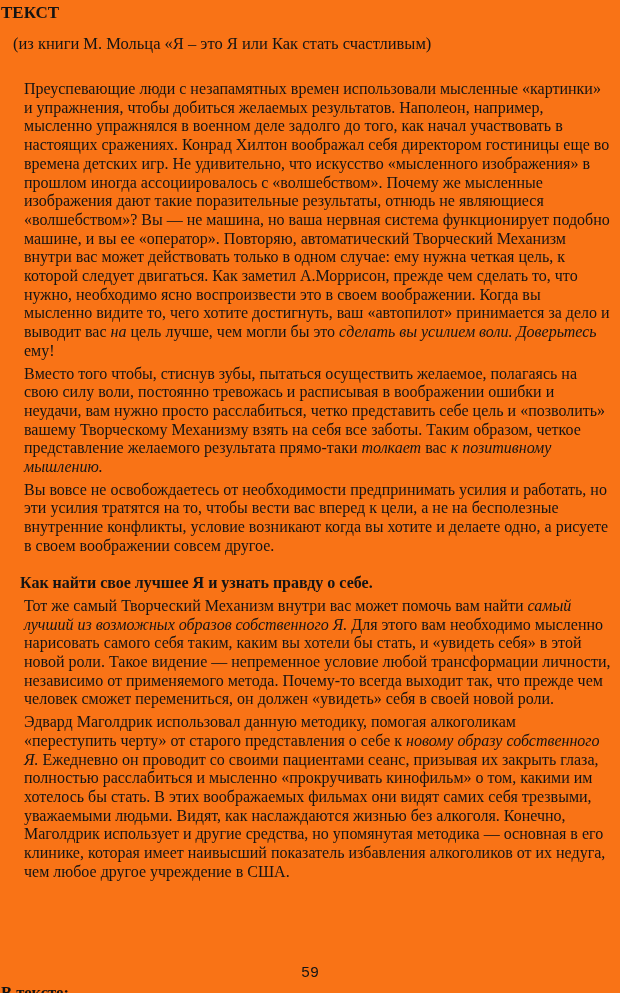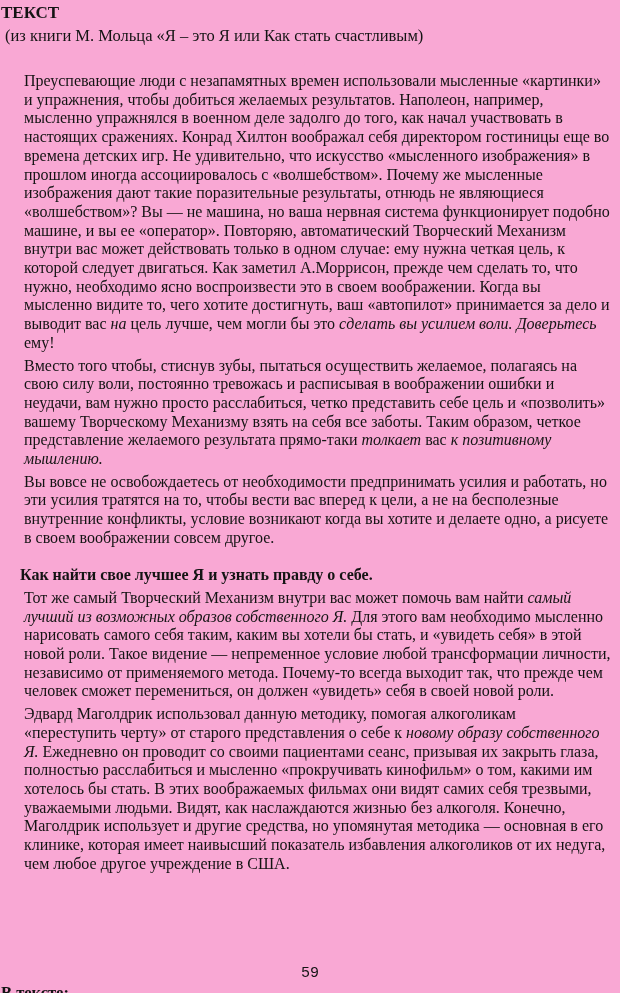--- a/index.html
+++ b/index.html
@@ -1,33 +1,33 @@
 <!DOCTYPE html>
 <html lang="ru"><head>
 <meta charset="utf-8">
 <style>
   html, body { margin: 0; padding: 0; background: #ffffff; }
   .page {
     position: relative;
     width: 620px;
     height: 993px;
-    background: #f9a8d4;
+    background: #f97316;
     color: #141414;
     font-family: "Liberation Serif", serif;
     overflow: hidden;
   }
   .page-header { padding: 3px 0 0 1px; }
   .page-title {
     margin: 0;
     font-size: 17px;
     line-height: 19px;
     font-weight: bold;
   }
   .page-subtitle {
-    margin: 4px;
+    margin: 12px;
     font-size: 16.5px;
     line-height: 19px;
   }
   .body-text {
     margin: 27px 5px 0 20px;
   }
   .body-text p {
     margin: 4px;
     font-size: 16px;
     line-height: 18.7px;

